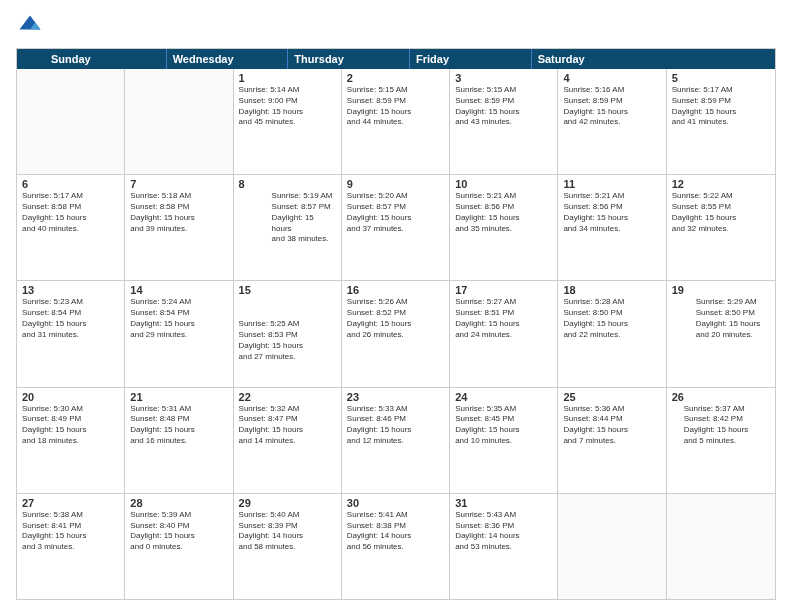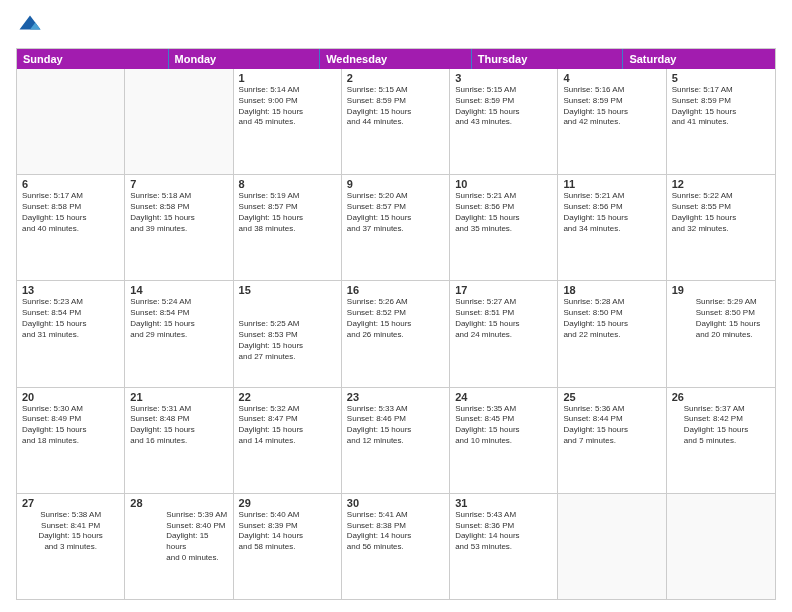--- a/index.html
+++ b/index.html
@@ -61,22 +61,23 @@
       color: #333;
     }
     .calendar {
       flex: 1;
       display: flex;
       flex-direction: column;
       border: 1px solid #ccc;
     }
     .cal-header {
       display: grid;
-      grid-template-columns: repeat(5, 1fr);
-      background: #a21caf;
+      grid-template-columns: repeat(6, 1fr);
+      background: #0c4a6e;
+      padding-left: 28px;
     }
     .cal-header-cell {
       color: white;
       font-size: 11px;
       font-weight: bold;
       padding: 4px 6px;
       border-right: 1px solid #3a7fc8;
       text-align: left;
     }
     .cal-header-cell:last-child { border-right: none; }
@@ -132,23 +133,23 @@
     </div>
     <div class="title-block">
       <div class="month-title"></div>
       <div class="subtitle"></div>
     </div>
   </div>
 
   <div class="calendar">
     <div class="cal-header" id="cal-header">
         <div class="cal-header-cell">Sunday</div>
-        <div class="cal-header-cell">Monday</div>
         <div class="cal-header-cell">Wednesday</div>
         <div class="cal-header-cell">Thursday</div>
+        <div class="cal-header-cell">Friday</div>
         <div class="cal-header-cell">Saturday</div>
       </div>
     <div class="cal-body" id="cal-body">
         <div class="cal-row">
           <div class="cal-cell empty"></div>
           <div class="cal-cell empty"></div>
           <div class="cal-cell">
             <div class="day-num">1</div>
             <div class="cell-text" style="white-space: pre-line;">Sunrise: 5:14 AM
 Sunset: 9:00 PM
@@ -194,21 +195,21 @@
           </div>
           <div class="cal-cell">
             <div class="day-num">7</div>
             <div class="cell-text" style="white-space: pre-line;">Sunrise: 5:18 AM
 Sunset: 8:58 PM
 Daylight: 15 hours
 and 39 minutes.</div>
           </div>
           <div class="cal-cell">
             <div class="day-num">8</div>
-            <div class="cell-text" style="white-space: pre-line;">Sunrise: 5:19 AM
+            <div class="cell-text" style="white-space: pre-line; margin-left: 33px;">Sunrise: 5:19 AM
 Sunset: 8:57 PM
 Daylight: 15 hours
 and 38 minutes.</div>
           </div>
           <div class="cal-cell">
             <div class="day-num">9</div>
             <div class="cell-text" style="white-space: pre-line;">Sunrise: 5:20 AM
 Sunset: 8:57 PM
 Daylight: 15 hours
 and 37 minutes.</div>
@@ -333,28 +334,28 @@
             <div class="day-num">26</div>
             <div class="cell-text" style="white-space: pre-line; margin-left: 12px;">Sunrise: 5:37 AM
 Sunset: 8:42 PM
 Daylight: 15 hours
 and 5 minutes.</div>
           </div>
         </div>
         <div class="cal-row">
           <div class="cal-cell">
             <div class="day-num">27</div>
-            <div class="cell-text" style="white-space: pre-line; text-align: center;">Sunrise: 5:38 AM
+            <div class="cell-text" style="white-space: pre-line;">Sunrise: 5:38 AM
 Sunset: 8:41 PM
 Daylight: 15 hours
 and 3 minutes.</div>
           </div>
           <div class="cal-cell">
             <div class="day-num">28</div>
-            <div class="cell-text" style="white-space: pre-line; margin-left: 36px;">Sunrise: 5:39 AM
+            <div class="cell-text" style="white-space: pre-line;">Sunrise: 5:39 AM
 Sunset: 8:40 PM
 Daylight: 15 hours
 and 0 minutes.</div>
           </div>
           <div class="cal-cell">
             <div class="day-num">29</div>
             <div class="cell-text" style="white-space: pre-line;">Sunrise: 5:40 AM
 Sunset: 8:39 PM
 Daylight: 14 hours
 and 58 minutes.</div>

